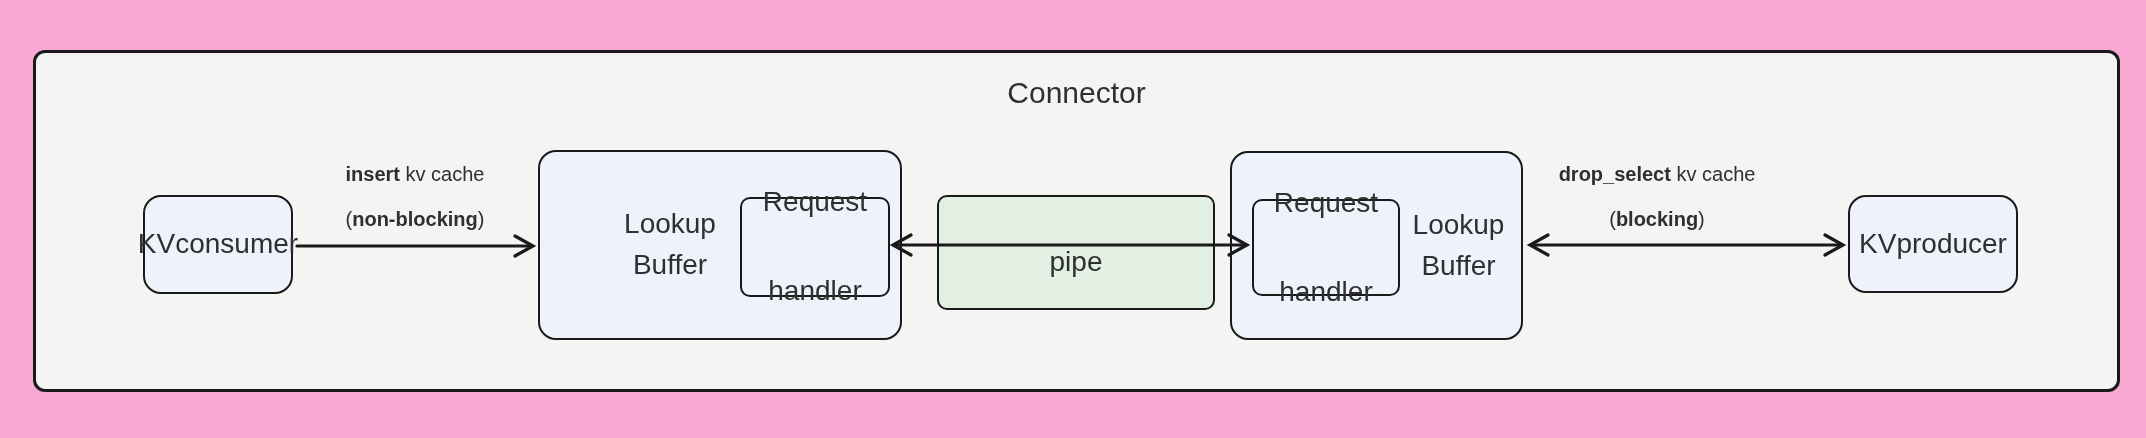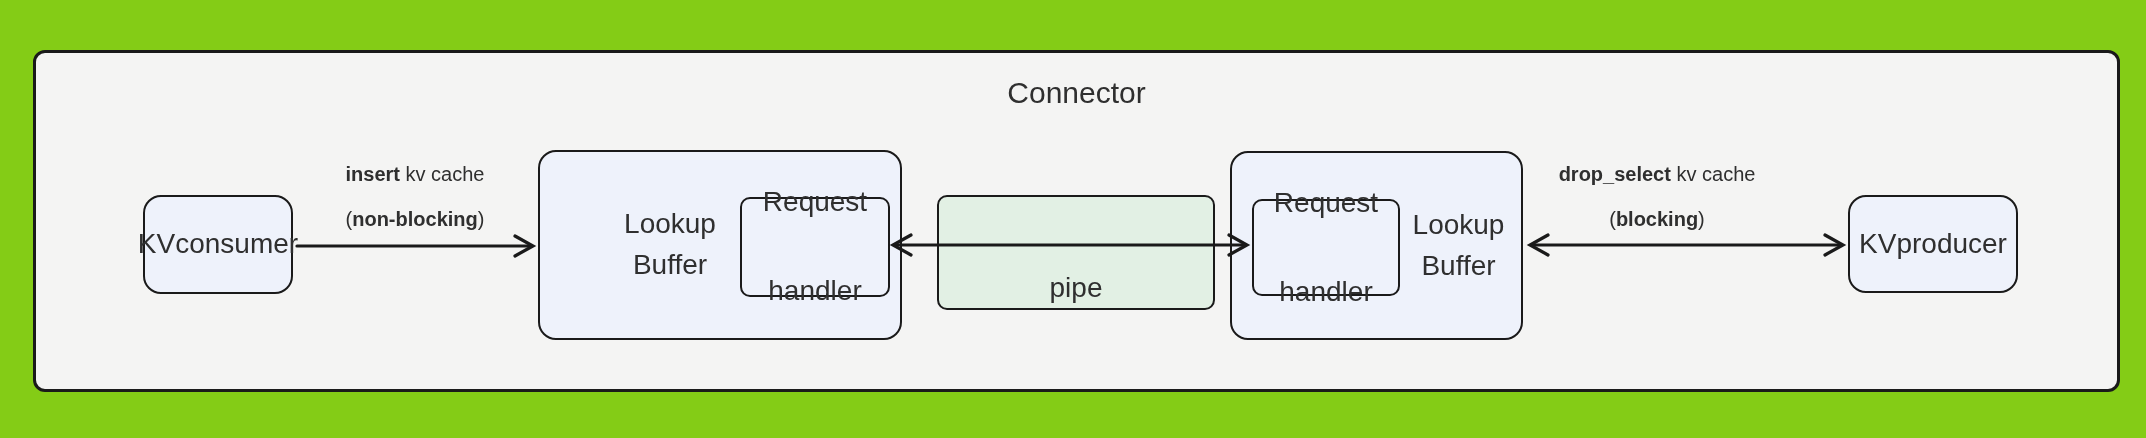--- a/index.html
+++ b/index.html
@@ -12,21 +12,21 @@
   * { margin: 0; padding: 0; box-sizing: border-box; }
   html, body { background: #ffffff; }
   body {
     font-family: "Liberation Sans", "DejaVu Sans", sans-serif;
     color: var(--text);
   }
   .stage {
     position: relative;
     width: 2146px;
     height: 438px;
-    background: #84cc16;
+    background: #f9a8d4;
     overflow: hidden;
   }
   .container-box {
     position: absolute;
     left: 33px; top: 50px;
     width: 2087px; height: 342px;
     background: var(--container-fill);
     border: 3.5px solid var(--border);
     border-radius: 12px;
     z-index: 0;
@@ -91,21 +91,21 @@
   .pipe-box {
     position: absolute;
     left: 937px; top: 195px;
     width: 278px; height: 115px;
     background: var(--pipe-fill);
     border: 2.5px solid var(--border);
     border-radius: 10px;
     display: flex;
     align-items: flex-end;
     justify-content: center;
-    padding-bottom: 4px;
+    padding-bottom: 30px;
     font-size: 28px;
     z-index: 1;
   }
   .edge-label {
     position: absolute;
     text-align: center;
     font-size: 20px;
     line-height: 45px;
     color: var(--text);
     z-index: 6;

